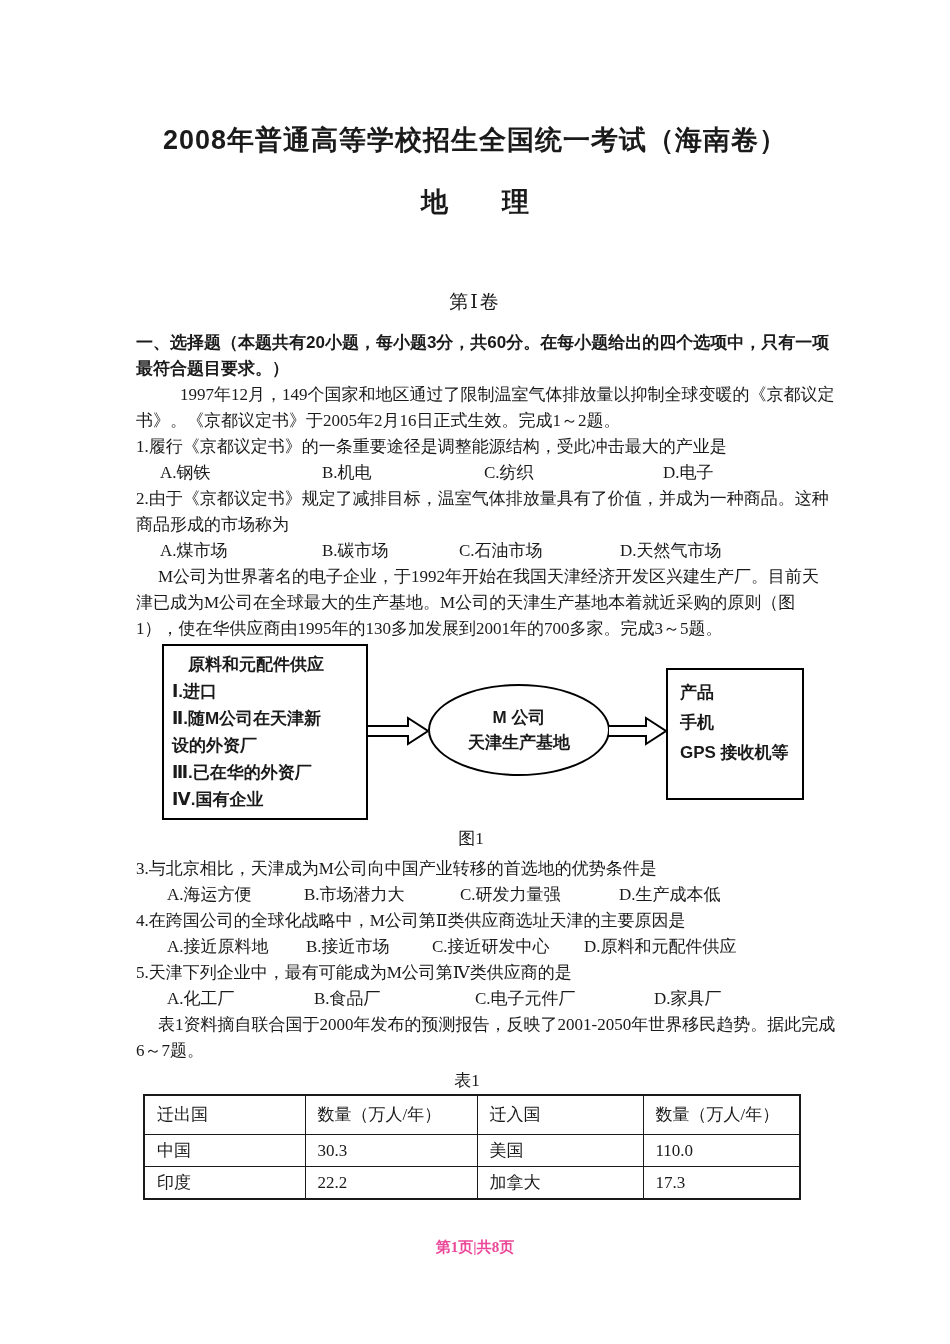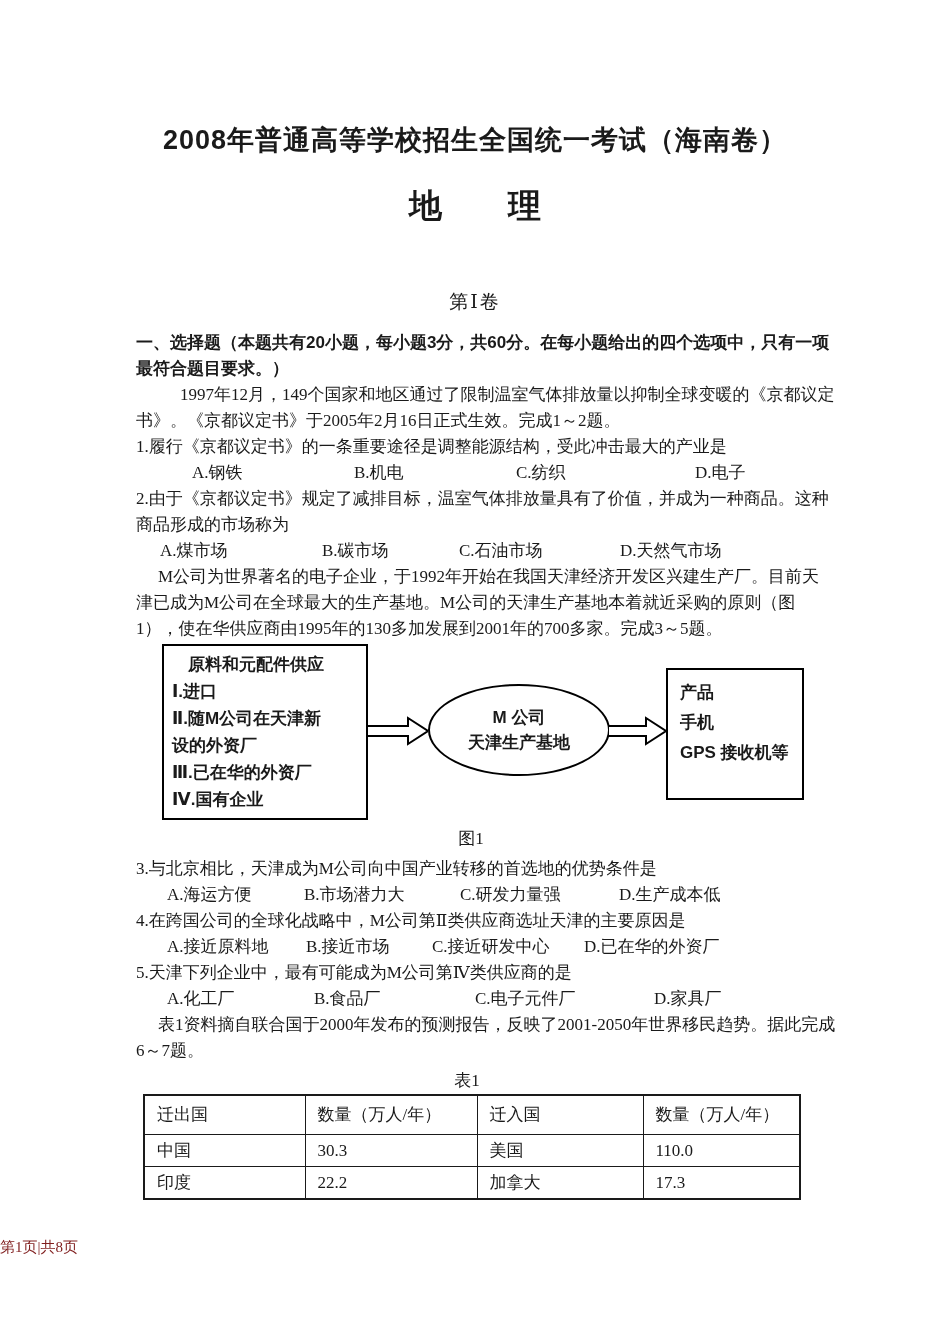--- a/index.html
+++ b/index.html
@@ -4,31 +4,31 @@
 <style>
   html,body{margin:0;padding:0;background:#e8e8e8;}
   .page{
     position:relative;width:950px;height:1344px;margin:0 auto;background:#ffffff;
     font-family:"Liberation Serif","DejaVu Serif",serif;color:#1a1a1a;overflow:hidden;
   }
   .sans{font-family:"Liberation Sans","DejaVu Sans",sans-serif;}
   .doc-title{position:absolute;top:122px;left:0;width:100%;text-align:center;
     font-size:27px;font-weight:bold;letter-spacing:1px;}
   .doc-subject{position:absolute;top:184px;left:0;width:100%;text-align:center;
-    font-size:33px;font-weight:bold;}
+    font-size:27px;font-weight:bold;}
   .section-head{position:absolute;top:289px;left:0;width:100%;text-align:center;
     font-size:19px;letter-spacing:2px;}
   .content{position:absolute;left:136px;top:330px;width:700px;
     font-size:17px;line-height:26px;}
   .intro{font-weight:bold;}
   .para-lg{text-indent:44px;}
   .para-sm{text-indent:22px;}
   .opts{display:flex;}
   .opts span{display:inline-block;white-space:nowrap;}
-  .opts-q1{padding-left:24px;} .opts-q1 span:nth-child(1){width:162px;margin-left:32px;} .opts-q1 span:nth-child(2){width:162px;} .opts-q1 span:nth-child(3){width:179px;}
+  .opts-q1{padding-left:24px;} .opts-q1 span:nth-child(1){width:162px;} .opts-q1 span:nth-child(2){width:162px;} .opts-q1 span:nth-child(3){width:179px;}
   .opts-q2{padding-left:24px;} .opts-q2 span:nth-child(1){width:162px;} .opts-q2 span:nth-child(2){width:137px;} .opts-q2 span:nth-child(3){width:161px;}
   .opts-q3{padding-left:31px;} .opts-q3 span:nth-child(1){width:137px;} .opts-q3 span:nth-child(2){width:156px;} .opts-q3 span:nth-child(3){width:159px;}
   .opts-q4{padding-left:31px;} .opts-q4 span:nth-child(1){width:139px;} .opts-q4 span:nth-child(2){width:126px;} .opts-q4 span:nth-child(3){width:152px;}
   .opts-q5{padding-left:31px;} .opts-q5 span:nth-child(1){width:147px;} .opts-q5 span:nth-child(2){width:161px;} .opts-q5 span:nth-child(3){width:179px;}
   .figure{position:relative;height:214px;}
   .supply-box{position:absolute;left:26px;top:2px;width:206px;height:176px;box-sizing:border-box;
     border:2px solid #000;padding:5px 8px;font-weight:bold;line-height:27px;
     font-family:"Liberation Sans","DejaVu Sans",sans-serif;}
   .supply-title{padding-left:16px;}
   .hub-ellipse{position:absolute;left:292px;top:42px;width:182px;height:92px;box-sizing:border-box;
@@ -42,22 +42,22 @@
   .fig-arrow.a1{left:231px;}
   .fig-arrow.a2{left:472px;}
   .fig-caption{position:absolute;top:184px;left:0;width:670px;text-align:center;}
   .tbl-caption{width:662px;text-align:center;margin-top:4px;}
   table.mig{border-collapse:collapse;margin-left:7px;width:656px;table-layout:fixed;
     border:2px solid #1a1a1a;}
   table.mig td{border:1px solid #1a1a1a;padding:0 0 0 12px;vertical-align:middle;
     white-space:nowrap;overflow:hidden;}
   table.mig tr.hdr td{height:38px;}
   table.mig tr.data td{height:31px;margin-left:48px;}
-  .footer{position:absolute;top:1238px;left:0;width:100%;text-align:left;
-    font-size:15px;color:#7f1d1d;}
+  .footer{position:absolute;top:1238px;left:0;width:100%;text-align:center;
+    font-size:15px;color:#ec4899;font-weight:bold;}
 </style>
 </head>
 <body>
 
 <div class="page">
 
   <div class="doc-title sans">2008年普通高等学校招生全国统一考试（海南卷）</div>
   <div class="doc-subject sans">地　　理</div>
   <div class="section-head">第Ⅰ卷</div>
 
@@ -123,21 +123,21 @@
       <span>B.市场潜力大</span>
       <span>C.研发力量强</span>
       <span>D.生产成本低</span>
     </div>
 
     <div>4.在跨国公司的全球化战略中，M公司第Ⅱ类供应商选址天津的主要原因是</div>
     <div class="opts opts-q4">
       <span>A.接近原料地</span>
       <span>B.接近市场</span>
       <span>C.接近研发中心</span>
-      <span>D.已在华的外资厂</span>
+      <span>D.原料和元配件供应</span>
     </div>
 
     <div>5.天津下列企业中，最有可能成为M公司第Ⅳ类供应商的是</div>
     <div class="opts opts-q5">
       <span>A.化工厂</span>
       <span>B.食品厂</span>
       <span>C.电子元件厂</span>
       <span>D.家具厂</span>
     </div>
 

